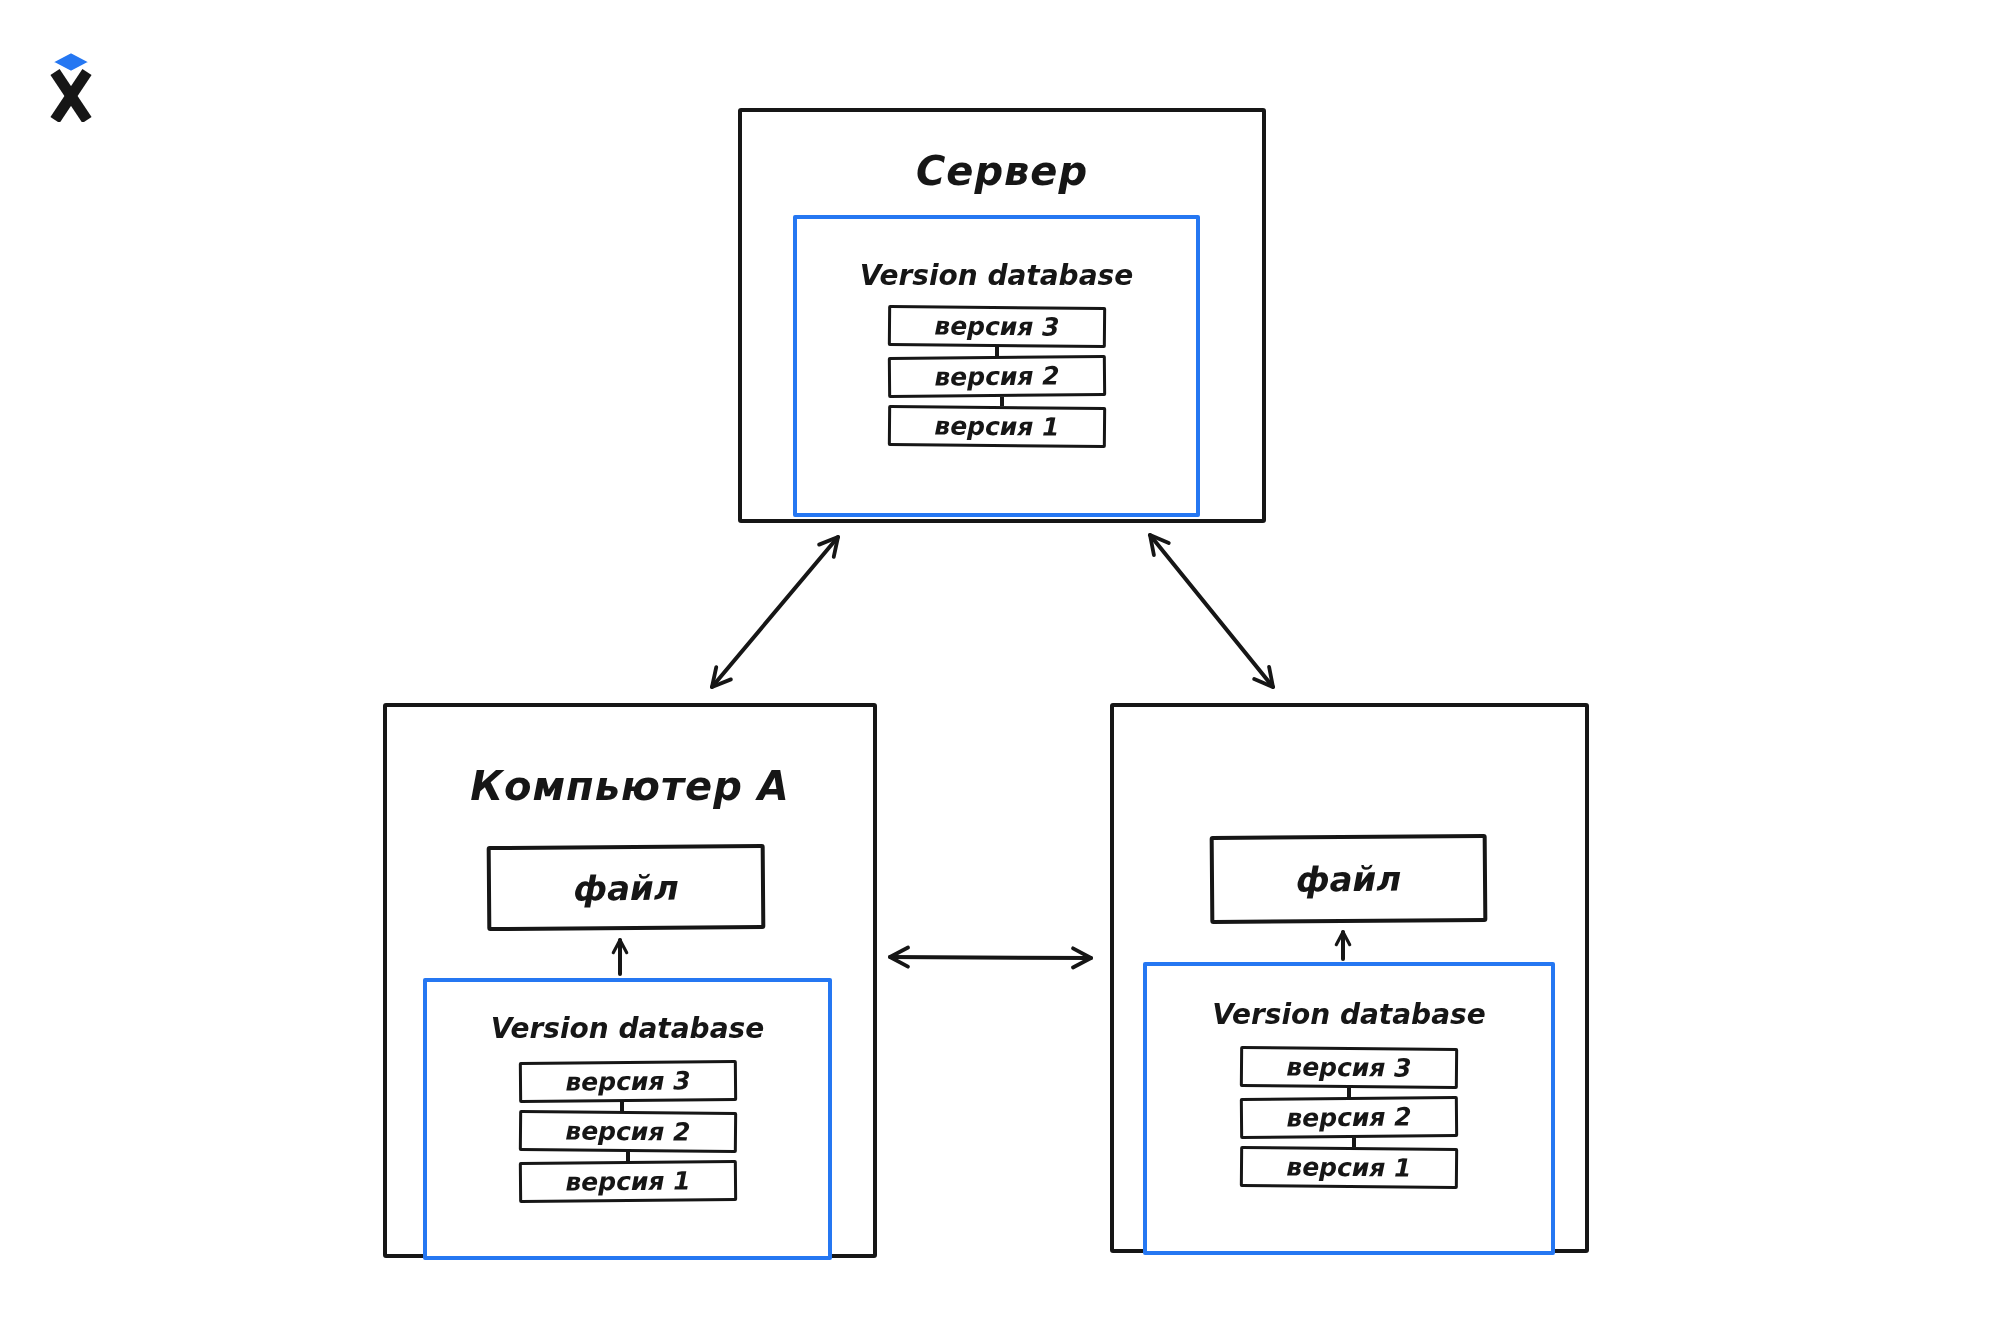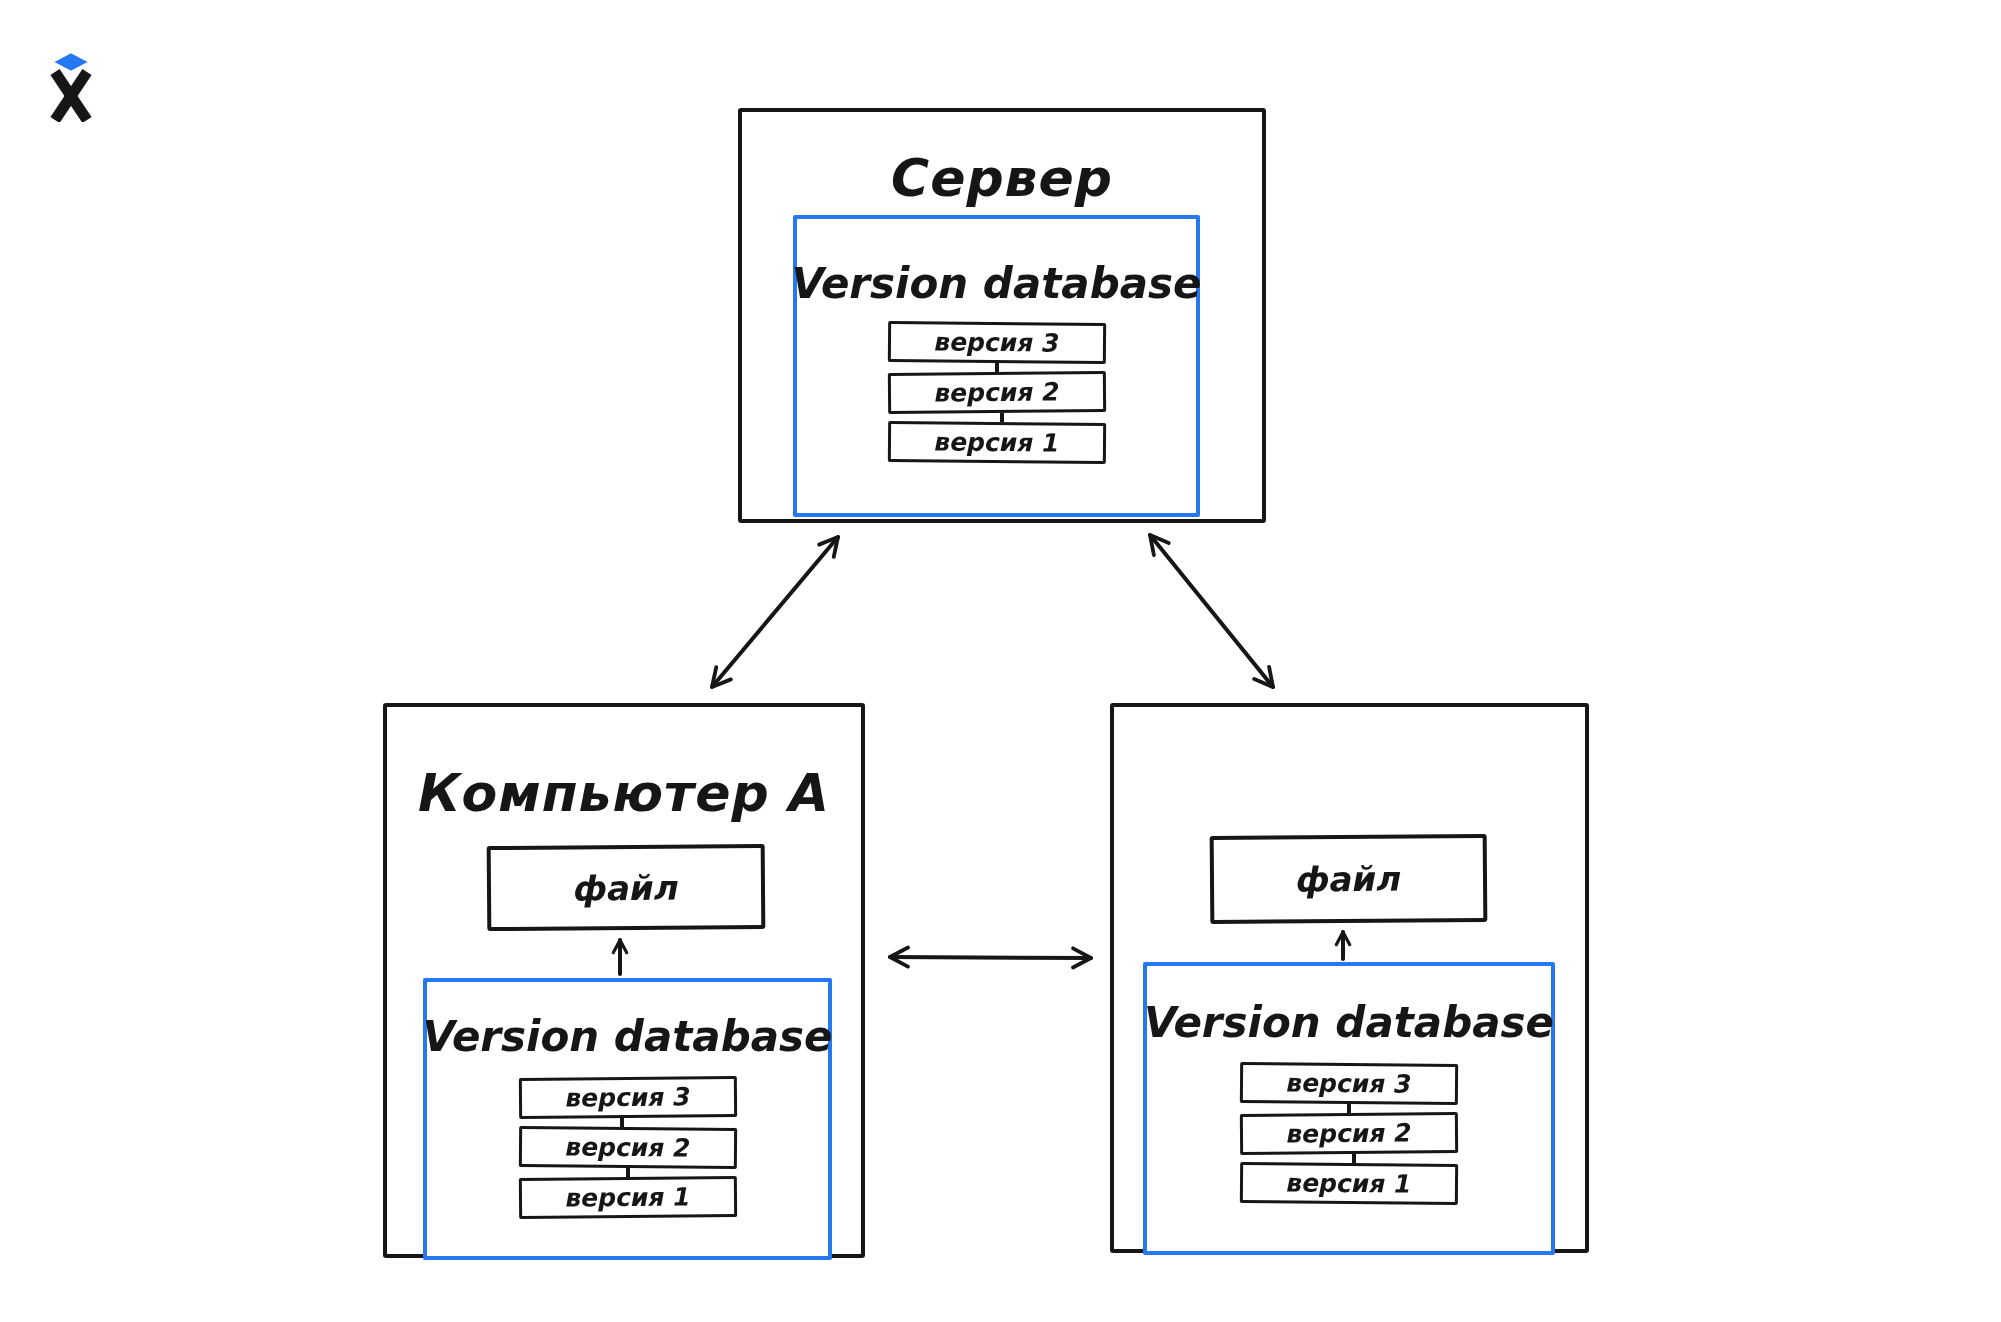--- a/index.html
+++ b/index.html
@@ -33,37 +33,37 @@
     border-radius: 3px;
     background: #ffffff;
   }
   .node-title {
     position: absolute;
     left: 0;
     width: 100%;
     text-align: center;
     font-style: italic;
     font-weight: 700;
-    font-size: 52px;
+    font-size: 40px;
     letter-spacing: 1px;
     white-space: nowrap;
   }
   .db-box {
     position: absolute;
     border: 4px solid #2577f2;
     border-radius: 2px;
     background: #ffffff;
     display: flex;
     flex-direction: column;
     align-items: center;
   }
   .db-title {
     font-style: italic;
     font-weight: 700;
-    font-size: 42px;
+    font-size: 28px;
     white-space: nowrap;
   }
   .file-box {
     position: absolute;
     border: 4px solid #161616;
     border-radius: 3px;
     background: #ffffff;
     display: flex;
     align-items: center;
     justify-content: center;
@@ -101,21 +101,21 @@
   .vconn.off-l { transform: translateX(-6px); }
   .vconn.off-r { transform: translateX(5px); }
 
   
   #server-box   { left: 738px; top: 108px; width: 520px; height: 407px; }
   #server-title { top: 36px; }
   #server-db    { left: 51px; top: 103px; width: 399px; height: 254px; padding-top: 40px; }
   #server-db .version-stack { margin-top: 14px; }
 
   
-  #computer-a-box   { left: 383px; top: 703px; width: 474px; height: 547px; }
+  #computer-a-box   { left: 383px; top: 703px; width: 474px; height: 547px; padding-left: 12px; }
   #computer-a-title { top: 56px; }
   #file-a           { left: 100px; top: 138px; width: 270px; height: 77px; }
   #db-a             { left: 36px; top: 271px; width: 401px; height: 244px; padding-top: 30px; }
   #db-a .version-stack { margin-top: 16px; }
 
   
   #computer-b-box   { left: 1110px; top: 703px; width: 471px; height: 542px; }
   #computer-b-title { top: 50px; }
   #file-b           { left: 96px; top: 128px; width: 269px; height: 80px; }
   #db-b             { left: 29px; top: 255px; width: 404px; height: 253px; padding-top: 32px; }

